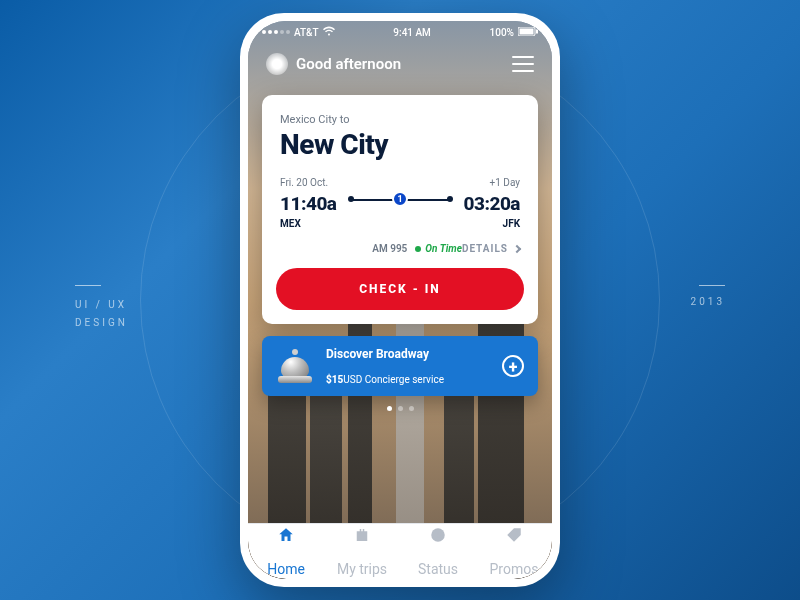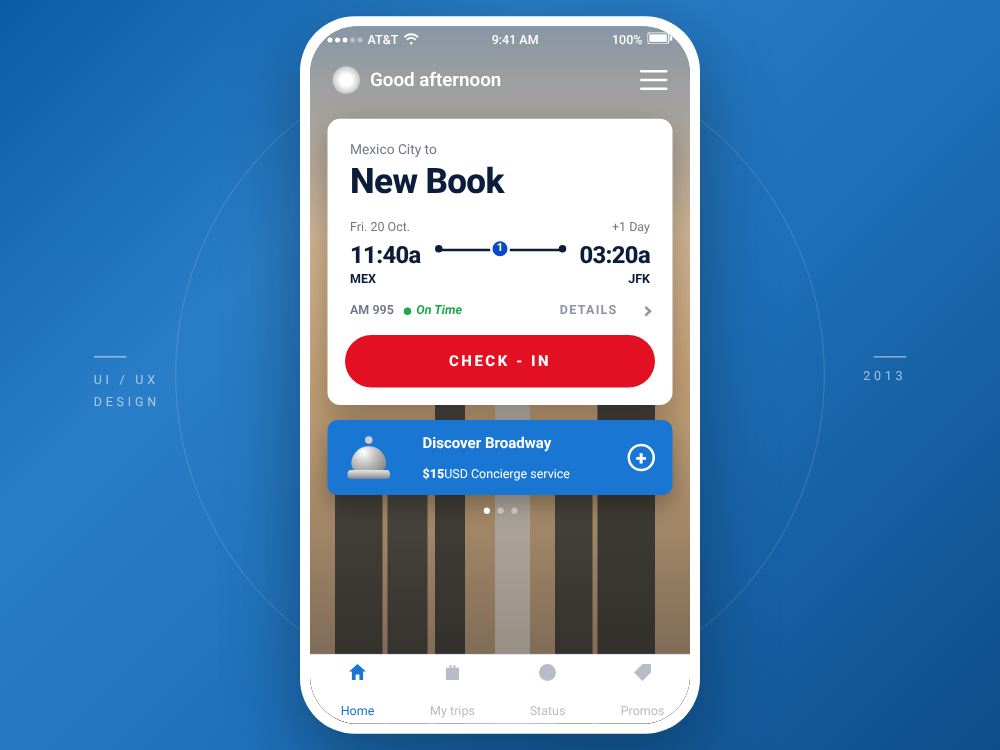--- a/index.html
+++ b/index.html
@@ -85,34 +85,34 @@
 .date{ font-size:10px; color:#6d7886; margin-bottom:4px;}
 .time{ font-size:19px; font-weight:800; color:#0b1d3a; letter-spacing:-0.5px;}
 .code{ font-size:10px; font-weight:700; color:#0b1d3a; margin-top:3px;}
 .timeline{
   flex:1; position:relative; height:34px; margin:0 4px 13px;
 }
 .tl-line{ position:absolute; left:0; right:0; top:50%; height:2px; background:#0b1d3a;}
 .tl-dot{ position:absolute; top:50%; width:6px; height:6px; background:#0b1d3a; border-radius:50%; transform:translate(-50%,-50%);}
 .tl-dot.start{left:0;} .tl-dot.end{left:100%;}
 .tl-stop{ position:absolute; left:50%; top:50%; width:16px; height:16px; background:#0b47c9; border:2px solid #fff; border-radius:50%; transform:translate(-50%,-50%); color:#fff; font-size:9px; font-weight:700; display:flex; align-items:center; justify-content:center;}
-.meta-row{ display:flex; align-items:center; justify-content:space-between; margin-top:14px; font-size:10px;}
+.meta-row{ display:flex; align-items:center; justify-content:flex-end; margin-top:14px; font-size:10px;}
 .meta-left{ display:flex; align-items:center; gap:8px;}
 .flno{ color:#6d7886; font-weight:600;}
 .status{ color:#1fa84a; font-weight:700; display:flex; align-items:center; gap:4px;font-style:italic;}
 .status:before{ content:""; width:6px; height:6px; border-radius:50%; background:#1fa84a;}
-.details-btn{ color:#8b95a5; font-weight:700; letter-spacing:1px; display:flex; align-items:center; gap:20px; cursor:pointer;}
+.details-btn{ color:#8b95a5; font-weight:700; letter-spacing:1px; display:flex; align-items:center; gap:6px; cursor:pointer;}
 .chev{ width:6px; height:6px; border-right:2px solid #8b95a5; border-top:2px solid #8b95a5; transform:rotate(45deg);}
 .checkin{
   margin:0 14px 14px; background:#e31024; color:#fff; font-weight:800; letter-spacing:2px;
   font-size:12px; text-align:center; padding:14px 0; border-radius:28px; cursor:pointer;
 }
 .promo{
   background:#1976d2; border-radius:8px; display:flex; align-items:center; padding:11px 14px;
-  gap:24px; color:#fff; box-shadow:0 8px 20px rgba(0,0,0,0.3);
+  gap:12px; color:#fff; box-shadow:0 8px 20px rgba(0,0,0,0.3);
 }
 .bell{
   width:38px; height:34px; position:relative; flex-shrink:0;
 }
 .bell .base{ position:absolute; bottom:0; left:2px; right:2px; height:7px; background:linear-gradient(180deg,#e5e5e5,#8a8a8a); border-radius:3px;}
 .bell .dome{ position:absolute; bottom:6px; left:5px; width:28px; height:20px; background:radial-gradient(circle at 35% 25%,#fff,#bdbdbd 45%,#7a7a7a); border-radius:14px 14px 6px 6px;}
 .bell .knob{ position:absolute; top:0; left:50%; width:6px; height:6px; background:#cfcfcf; border-radius:50%; transform:translateX(-50%);}
 .promo-txt .t1{ font-size:12px; font-weight:700;}
 .promo-txt .t2{ font-size:10px;margin-top:13px;}
 .promo-txt .t2 b{ font-weight:800;}
@@ -122,21 +122,21 @@
 }
 .pager{ display:flex; gap:6px; justify-content:center; margin:10px 0 0;}
 .pager i{ width:5px; height:5px; background:rgba(255,255,255,0.4); border-radius:50%; display:block;}
 .pager i.active{ background:#fff;}
 .tabbar{
   position:absolute; bottom:0; left:0; right:0; height:56px; background:#fff;
   display:flex; border-top:1px solid #e4e7ec; z-index:10;
   border-radius:0 0 38px 38px;
 }
 .tab{ flex:1; display:flex; flex-direction:column; align-items:center; justify-content:center; gap:17px;
-      font-size:10px; color:#b6bdc7; cursor:pointer;}
+      font-size:14px; color:#b6bdc7; cursor:pointer;}
 .tab.active{ color:#1976d2;}
 .tab .ti{ width:18px; height:18px; display:flex; align-items:center; justify-content:center;}
 .tab.active .ti svg path, .tab.active .ti svg rect, .tab.active .ti svg circle{ fill:#1976d2;}
 .ti svg{ width:18px; height:18px;}
 .ti path,.ti rect,.ti circle{ fill:#b6bdc7;}
 </style>
 </head>
 <body>
 
 <div class="bg-circle"></div>
@@ -201,21 +201,21 @@
           <span></span>
           <span></span>
           <span></span>
         </div>
     </div>
 
     <div class="content">
       <div class="card">
         <div class="card-pad">
           <div class="origin">Mexico City to</div>
-          <div class="dest">New Book</div>
+          <div class="dest">New City</div>
 
           <div class="fl-row">
             <div class="col">
               <div class="date">Fri. 20 Oct.</div>
               <div class="time">11:40a</div>
               <div class="code">MEX</div>
             </div>
             <div class="timeline">
               <div class="tl-line"></div>
               <div class="tl-dot start"></div>

